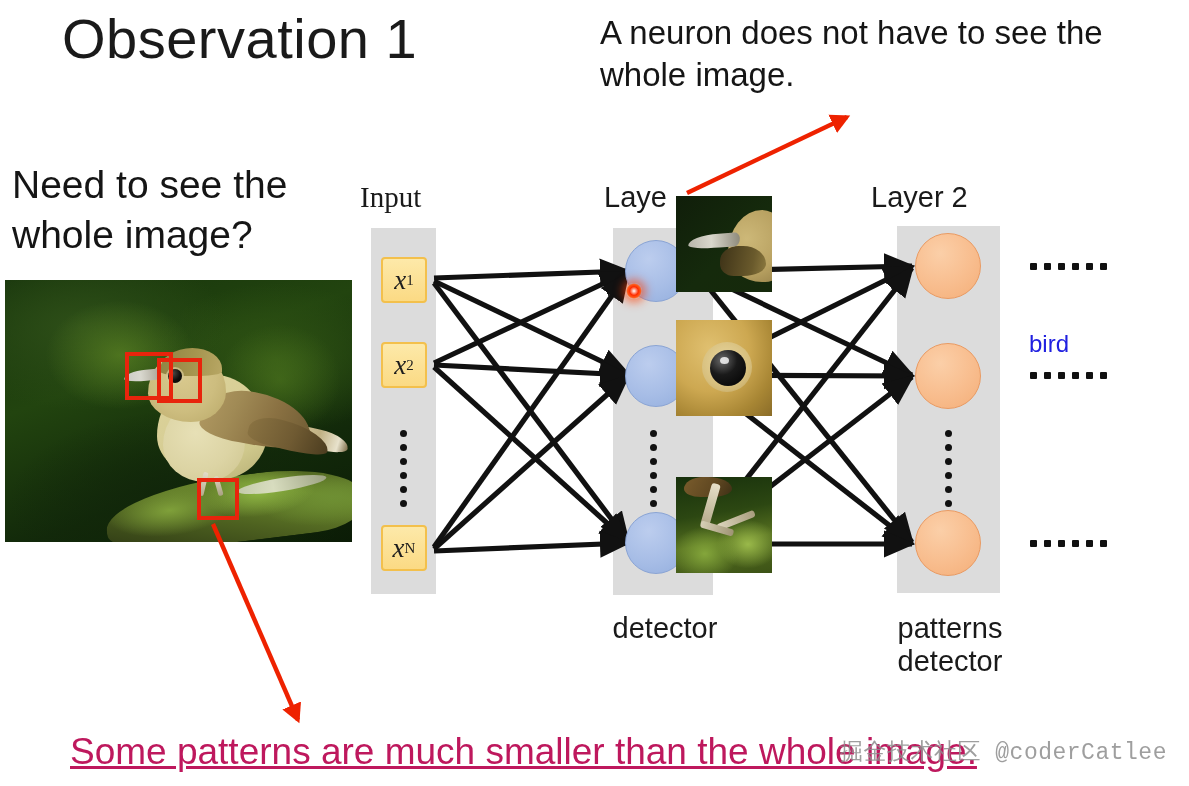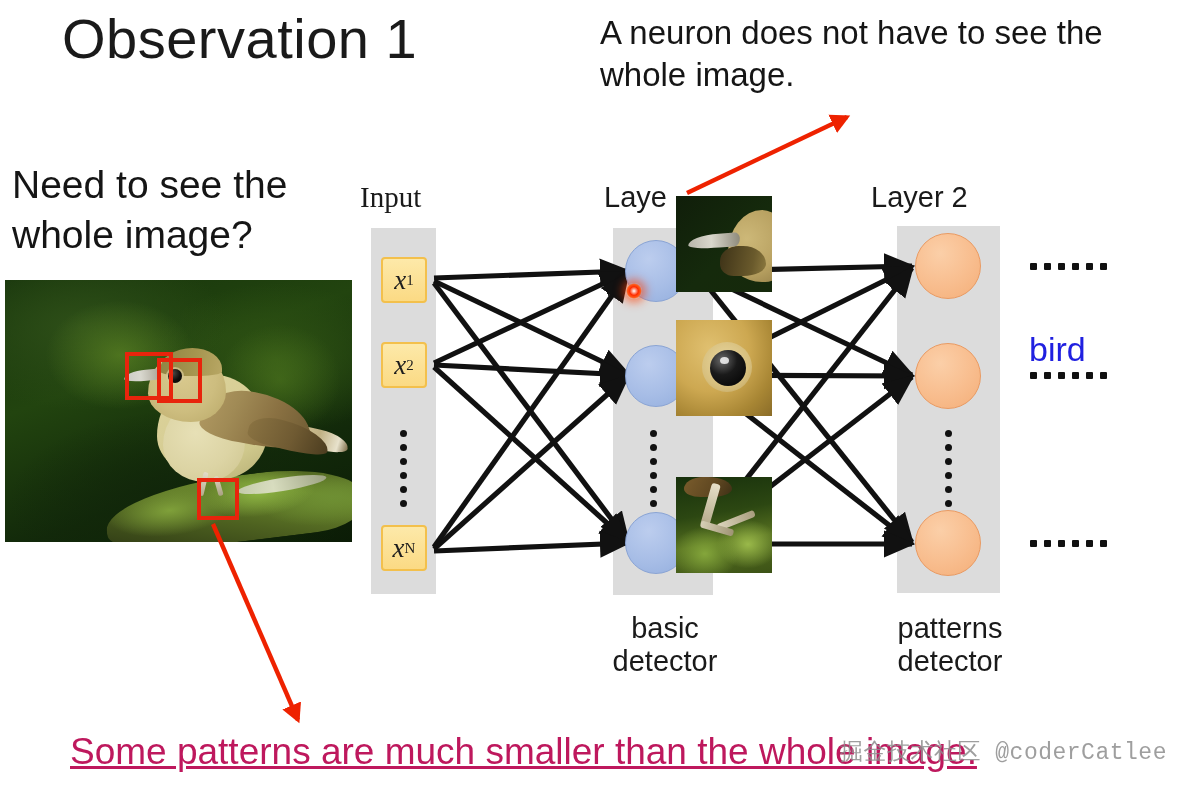--- a/index.html
+++ b/index.html
@@ -39,21 +39,21 @@
   .layer-caption {
     position: absolute; font-size: 29px; color: #1a1a1a;
     text-align: center; line-height: 1.15;
   }
   .col-label {
     position: absolute; font-size: 29px; color: #1a1a1a;
     white-space: nowrap;
   }
   .bird-word {
     position: absolute; left: 1029px; top: 330px;
-    font-size: 34px; color: #2020e0; font-weight: 400;
+    font-size: 24px; color: #2020e0; font-weight: 400;
   }
   .dots-row {
     position: absolute; display: flex; gap: 7px;
   }
   .dots-row i {
     width: 7px; height: 7px; background: #111; border-radius: 1px;
     display: block;
   }
   .dots-col {
     position: absolute; display: flex; flex-direction: column;
@@ -441,21 +441,20 @@
   <div class="dots-row" style="left:1030px; top:540px;">
     <i></i>
       <i></i>
       <i></i>
       <i></i>
       <i></i>
       <i></i>
   </div>
 
   <div class="layer-caption" style="left:570px; top:612px; width:190px;">
-    <div>basic</div>
     <div>detector</div>
   </div>
   <div class="layer-caption" style="left:855px; top:612px; width:190px;">
     <div>patterns</div>
     <div>detector</div>
   </div>
 
   <div class="bottom-line">Some patterns are much smaller than the whole image.</div>
   <div class="watermark">掘金技术社区 @coderCatlee</div>
 

